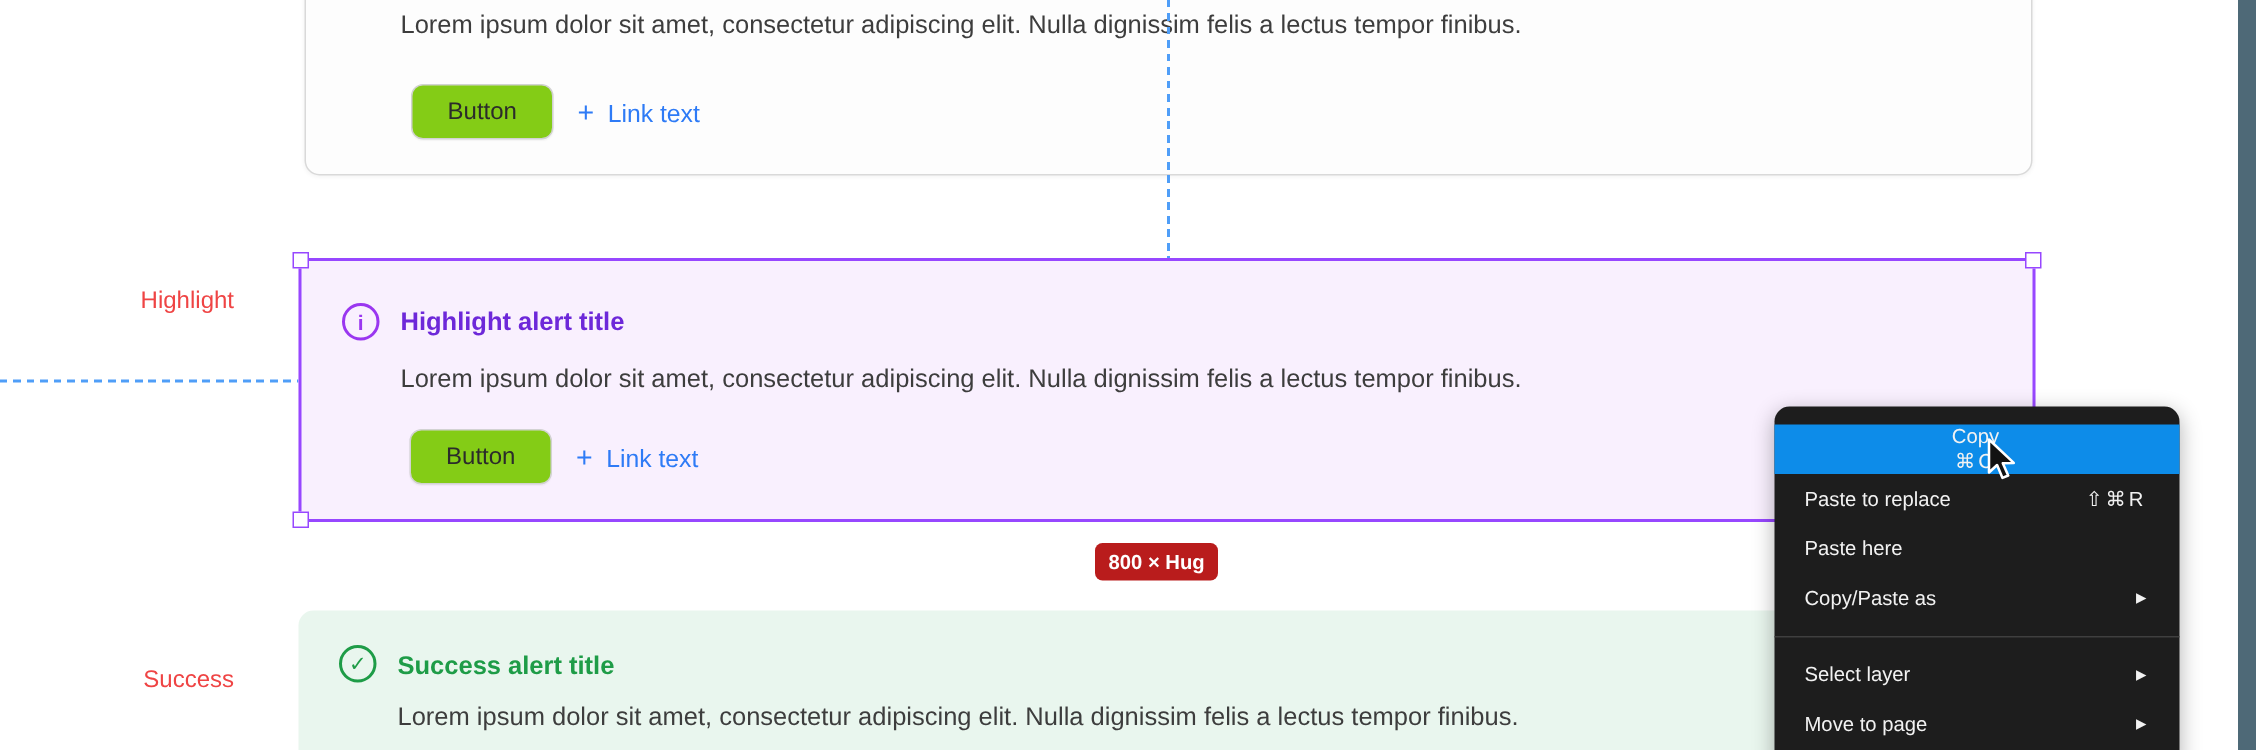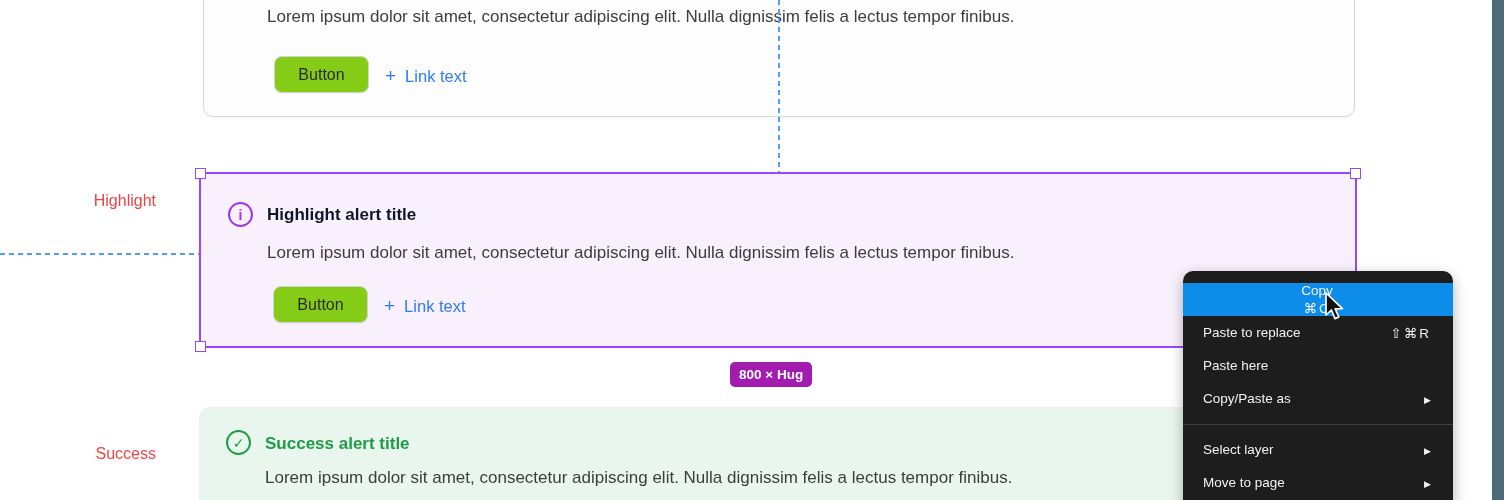--- a/index.html
+++ b/index.html
@@ -20,21 +20,21 @@
     box-shadow:0 1px 3px rgba(0,0,0,.05);
   }
   .card.success {
     left:199px; top:407px; width:1158px; height:110px;
     background:#e9f6ee;
   }
   .alert-body {
     position:absolute; font-size:17px; color:#3d3d3d; white-space:nowrap;
   }
   .alert-title { position:absolute; font-size:17px; font-weight:bold; white-space:nowrap; }
-  .alert-title.purple { color:#0f172a; }
+  .alert-title.purple { color:#6d28d9; }
   .alert-title.green  { color:#1e9c47; }
 
   .alert-icon {
     position:absolute; width:25px; height:25px; border-radius:50%;
     display:flex; align-items:center; justify-content:center;
     font-size:14px; font-weight:bold;
   }
   .alert-icon.info  { border:2px solid #9a36f0; color:#9a36f0; }
   .alert-icon.check { border:2px solid #1e9c47; color:#1e9c47; }
 
@@ -76,21 +76,21 @@
     position:absolute; width:11px; height:11px;
     background:#ffffff; border:1.5px solid #9747ff; z-index:3;
   }
   .handle.tl { left:-6px; top:-6px; }
   .handle.tr { right:-6px; top:-6px; }
   .handle.bl { left:-6px; bottom:-6px; }
   .handle.br { right:-6px; bottom:-6px; }
 
   .size-badge {
     position:absolute; left:730px; top:362px; height:25px;
-    background:#a21caf; color:#ffffff; border-radius:5px;
+    background:#b91c1c; color:#ffffff; border-radius:5px;
     font-size:13.5px; font-weight:bold; padding:0 9px;
     display:flex; align-items:center; white-space:nowrap; z-index:4;
   }
 
   
   .ctx-menu {
     position:absolute; left:1183px; top:271px; width:270px; height:240px;
     background:#1d1d1d; border-radius:10px 10px 0 0;
     padding-top:12px; z-index:10;
     box-shadow:0 4px 14px rgba(0,0,0,.3);

